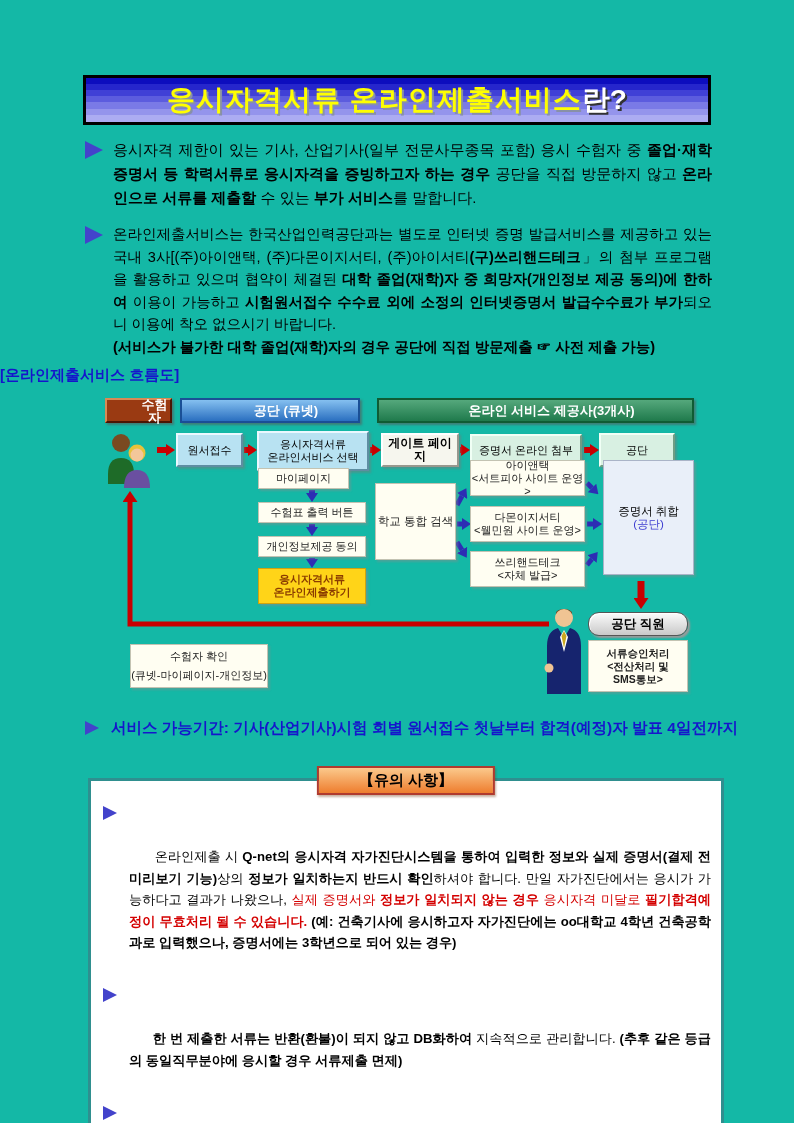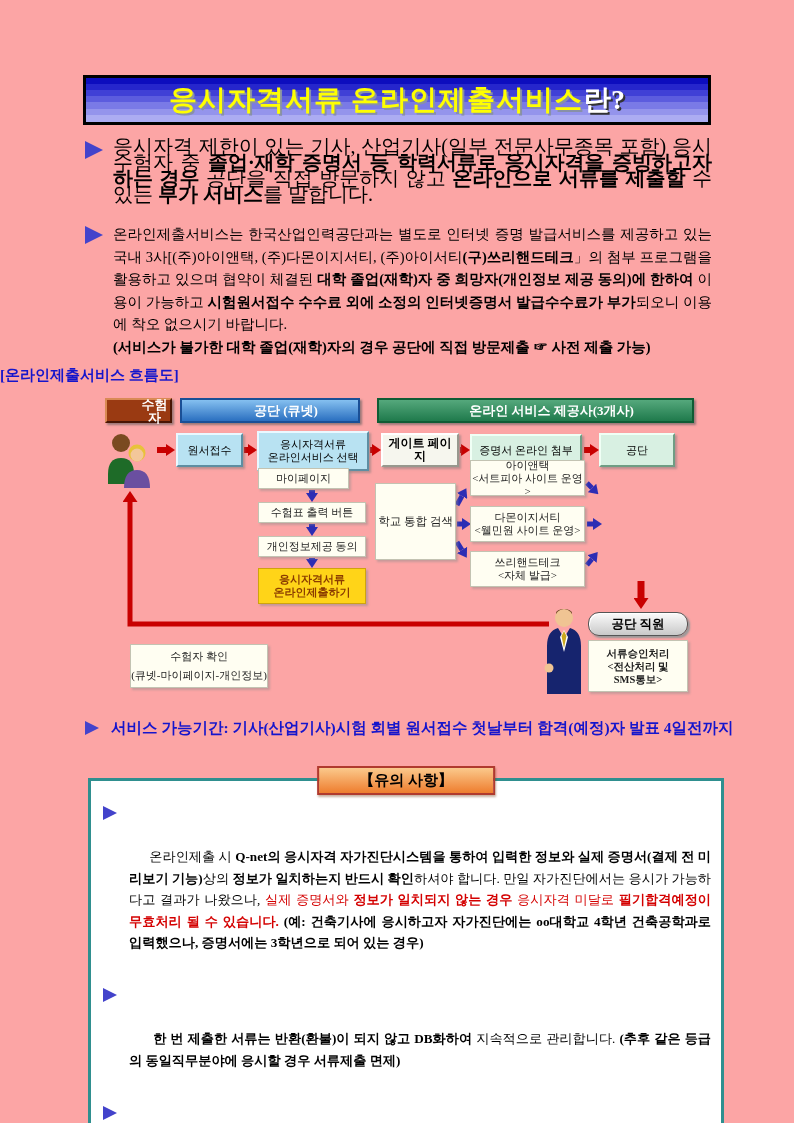--- a/index.html
+++ b/index.html
@@ -1,36 +1,36 @@
 <!DOCTYPE html>
 <html><head>
 <meta charset="utf-8">
 <style>
   html,body{margin:0;padding:0;background:#888;}
-  .page{position:relative;width:794px;height:1123px;margin:0 auto;background:#fca5a5;
-        font-family:Liberation Serif, serif;color:#000;overflow:hidden;}
+  .page{position:relative;width:794px;height:1123px;margin:0 auto;background:#14b8a6;
+        font-family:Liberation Sans, sans-serif;color:#000;overflow:hidden;}
 
   
   .banner{position:absolute;left:83px;top:75px;width:628px;height:50px;box-sizing:border-box;
     border:3px solid #000;display:flex;align-items:center;justify-content:center;
     background:linear-gradient(180deg,#0d0dbe 0%,#0d0dbe 13%,#2626cc 13%,#2626cc 27%,
       #4040d6 27%,#4040d6 41%,#5c5cde 41%,#5c5cde 55%,#7a7ae6 55%,#7a7ae6 70%,
       #9494ec 70%,#9494ec 85%,#acacf2 85%,#acacf2 100%);}
   .banner .t-main{color:#ffff00;font-size:28px;font-weight:bold;letter-spacing:1px;
     text-shadow:2px 2px 0 #8890a8;}
   .banner .t-suffix{color:#ffffff;font-size:28px;font-weight:bold;text-shadow:2px 2px 0 #333;}
 
   
   .tri{display:inline-block;width:0;height:0;border-top:9px solid transparent;
        border-bottom:9px solid transparent;border-left:18px solid #4343cb;}
   .tri-sm{border-top-width:7px;border-bottom-width:7px;border-left-width:14px;}
   .para{position:absolute;left:85px;width:627px;}
   .para .tri{position:absolute;left:0;top:3px;}
   .para-text{margin-left:28px;text-align:justify;white-space:pre-wrap;}
-  .p1{font-size:20px;line-height:16px;}
+  .p1{font-size:15px;line-height:24px;}
   .p2{font-size:14.5px;line-height:22.5px;}
   .run-n{font-weight:normal;}
   .run-b{font-weight:bold;}
   .run-r{color:#d40000;font-weight:normal;}
   .run-rb{color:#d40000;font-weight:bold;margin-top:14px;}
 
   
   .flow-title{position:absolute;left:0;top:366px;width:794px;text-align:left;
     color:#1515cc;font-size:15px;font-weight:bold;}
   .flow{position:absolute;left:0;top:398px;width:794px;height:308px;}
@@ -163,20 +163,24 @@
 온라인제출하기</div>
 
     <div class="fbox ivory" style="left:375px;top:85px;width:81px;height:77px;font-size:11.5px;">학교 통합 검색</div>
     <div class="fbox ivory" style="left:470px;top:62px;width:115px;height:36px;">아이앤택
 &lt;서트피아 사이트 운영&gt;</div>
     <div class="fbox ivory" style="left:470px;top:108px;width:115px;height:36px;">다몬이지서티
 &lt;웰민원 사이트 운영&gt;</div>
     <div class="fbox ivory" style="left:470px;top:153px;width:115px;height:36px;">쓰리핸드테크
 &lt;자체 발급&gt;</div>
 
+    <div class="fbox paleblue" style="left:603px;top:62px;width:91px;height:115px;font-size:11.5px;">
+      <span>증명서 취합</span>
+      <span class="sub">(공단)</span>
+    </div>
 
     <div class="fbox staff" style="left:588px;top:214px;width:100px;height:24px;border-radius:11px;">공단 직원</div>
     <div class="fbox ivory" style="left:588px;top:242px;width:100px;height:52px;font-weight:bold;font-size:10.5px;">서류승인처리
 &lt;전산처리 및
 SMS통보&gt;</div>
     <div class="fbox ivory" style="left:130px;top:246px;width:138px;height:44px;font-size:11px;line-height:19px;">수험자 확인
 (큐넷-마이페이지-개인정보)</div>
 
     <svg class="ficon" style="left:541px;top:208px;" width="46" height="88" viewBox="0 0 46 88">
       <ellipse cx="23" cy="7" rx="8" ry="4" fill="#6b4423"></ellipse>

